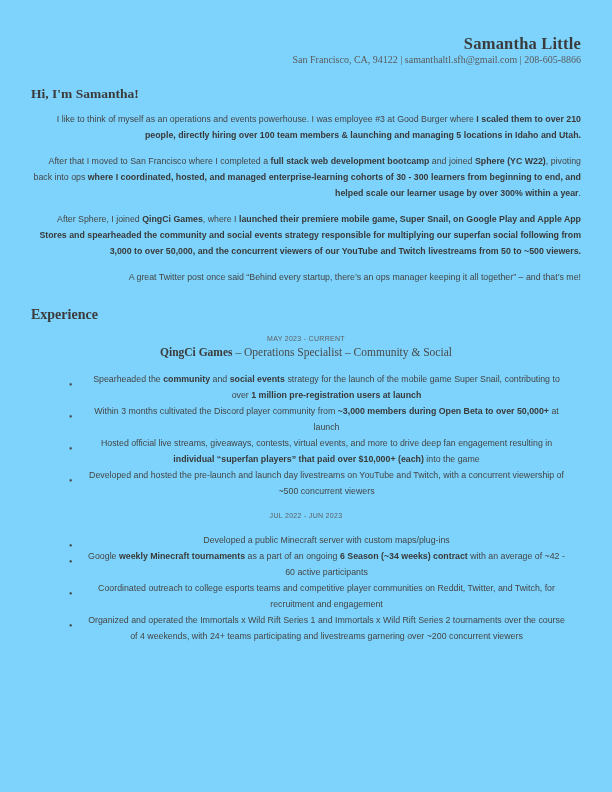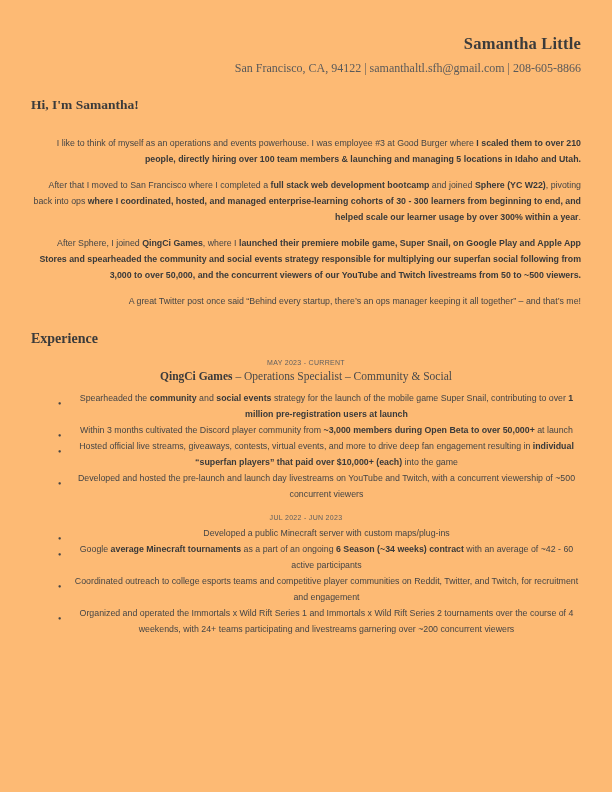--- a/index.html
+++ b/index.html
@@ -1,50 +1,50 @@
 <!DOCTYPE html>
 <html><head>
 <meta charset="utf-8">
 <style>
   html, body { margin: 0; padding: 0; background: #ffffff; }
   .page {
     width: 612px;
     height: 792px;
     margin: 0 auto;
-    background: #fdba74;
+    background: #7dd3fc;
     box-sizing: border-box;
     padding: 34px 31px 30px 31px;
     font-family: "Liberation Sans", sans-serif;
     color: #444444;
     overflow: hidden;
   }
   
   .hdr { text-align: right; }
   .name {
     font-family: "Liberation Serif", serif;
     font-size: 16.5px;
     font-weight: 700;
     color: #3b3b3b;
     margin: 0;
     letter-spacing: 0.2px;
   }
   .contact {
     font-family: "Liberation Serif", serif;
-    font-size: 12px;
+    font-size: 10px;
     color: #5a5a5a;
-    margin-top: 7px;
+    margin-top: 0;
   }
   
   h2 {
     font-family: "Liberation Serif", serif;
     font-weight: 700;
     color: #3b3b3b;
     margin: 0;
   }
-  .intro-h { font-size: 13.5px; margin-top: 21px; margin-bottom: 22px; }
+  .intro-h { font-size: 13.5px; margin-top: 21px; margin-bottom: 9px; }
   .exp-h   { font-size: 14px;   margin-top: 22px; margin-bottom: 9px; }
   
   p.body {
     font-size: 8.8px;
     line-height: 16px;
     margin: 0 0 10px 0;
     color: #454545;
     text-align: right;
   }
   .b { font-weight: 700; color: #3a3a3a; }
@@ -60,21 +60,21 @@
   .jobtitle {
     font-family: "Liberation Serif", serif;
     font-size: 11.5px;
     font-weight: 400;
     color: #4a4a4a;
     margin: 0 0 8px 0;
   }
   .jobtitle .company { font-weight: 700; color: #3b3b3b; }
   ul.bullets {
     list-style: none;
-    margin: 2px;
+    margin: 13px;
     padding: 0 0 0 41px;
   }
   ul.bullets li {
     position: relative;
     font-size: 8.8px;
     line-height: 16px;
     color: #454545;
   }
   ul.bullets li::before {
     content: "●";
@@ -114,20 +114,20 @@
         <li><span>Within 3 months cultivated the Discord player community from </span><span class="b">~3,000 members during Open Beta to over 50,000+</span><span> at launch</span></li>
         <li><span>Hosted official live streams, giveaways, contests, virtual events, and more to drive deep fan engagement resulting in </span><span class="b">individual “superfan players” that paid over $10,000+ (each)</span><span> into the game</span></li>
         <li><span>Developed and hosted the pre-launch and launch day livestreams on YouTube and Twitch, with a concurrent viewership of ~500 concurrent viewers</span></li>
       </ul>
     </div>
 
     <div class="job">
       <div class="dates">JUL 2022 - JUN 2023</div>
       <ul class="bullets">
         <li><span>Developed a public Minecraft server with custom maps/plug-ins</span></li>
-        <li><span>Google </span><span class="b">average Minecraft tournaments</span><span> as a part of an ongoing </span><span class="b">6 Season (~34 weeks) contract</span><span> with an average of ~42 - 60 active participants</span></li>
+        <li><span>Google </span><span class="b">weekly Minecraft tournaments</span><span> as a part of an ongoing </span><span class="b">6 Season (~34 weeks) contract</span><span> with an average of ~42 - 60 active participants</span></li>
         <li><span>Coordinated outreach to college esports teams and competitive player communities on Reddit, Twitter, and Twitch, for recruitment and engagement</span></li>
         <li><span>Organized and operated the Immortals x Wild Rift Series 1 and Immortals x Wild Rift Series 2 tournaments over the course of 4 weekends, with 24+ teams participating and livestreams garnering over ~200 concurrent viewers</span></li>
       </ul>
     </div>
   </section>
 
 </div>
 
 </body></html>

